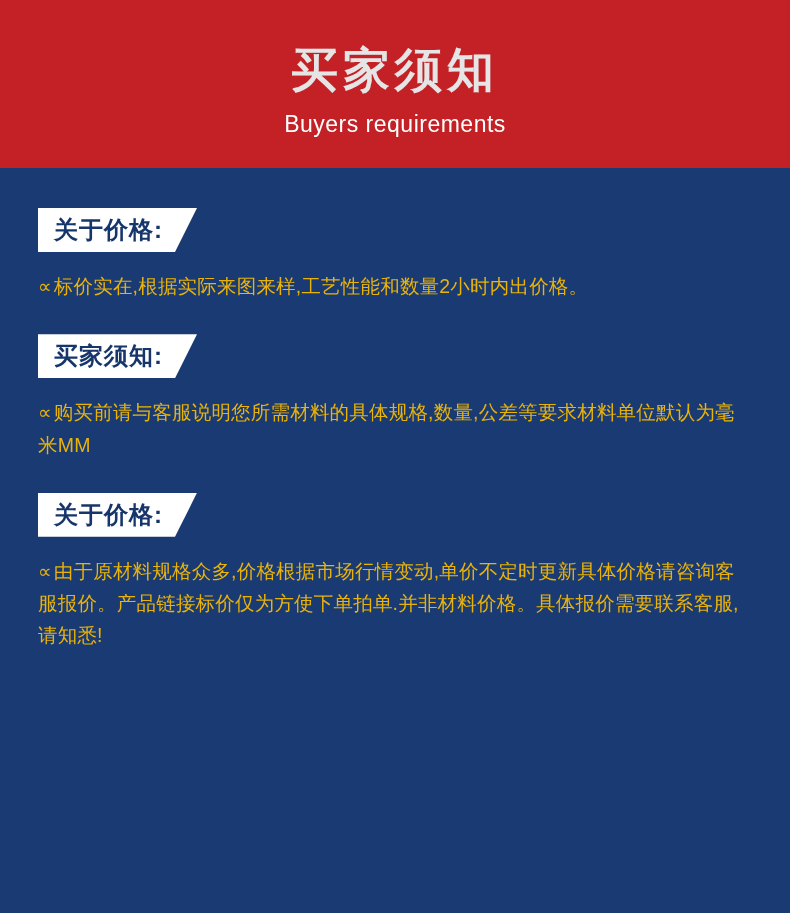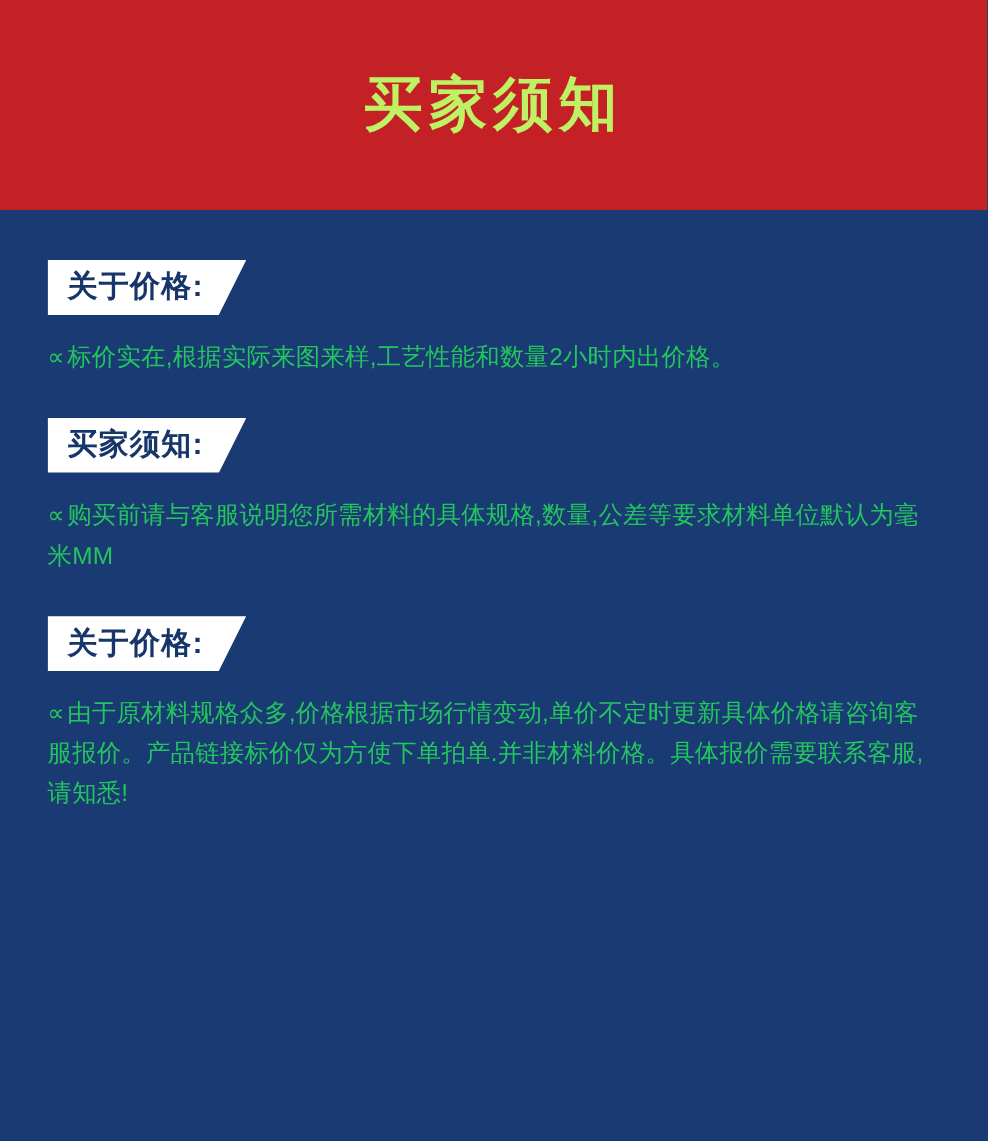--- a/index.html
+++ b/index.html
@@ -28,21 +28,21 @@
     height: 168px;
     flex: 0 0 168px;
     display: flex;
     flex-direction: column;
     align-items: center;
     justify-content: center;
     box-sizing: border-box;
     padding-top: 14px;
   }
   .header-title {
-    color: #bef264;
+    color: #e5e5e5;
     font-size: 47px;
     font-weight: bold;
     letter-spacing: 5px;
     line-height: 1.1;
     text-align: center;
     margin: 0 0 16px 0;
   }
   .header-sub {
     color: #ffffff;
     font-size: 23px;
@@ -76,40 +76,41 @@
     font-weight: bold;
     letter-spacing: 1px;
     padding: 7px 34px 7px 16px;
     line-height: 1.25;
     margin-bottom: 18px;
     -webkit-clip-path: polygon(0 0, 100% 0, calc(100% - 22px) 100%, 0 100%);
     clip-path: polygon(0 0, 100% 0, calc(100% - 22px) 100%, 0 100%);
   }
 
   .section-body {
-    color: #22c55e;
+    color: #eab308;
     font-size: 19.5px;
     line-height: 1.65;
     letter-spacing: 0.2px;
   }
   .section-body .bullet {
     font-size: 19px;
     margin-right: 2px;
   }
   .para {
     margin: 0;
   }
 </style>
 </head>
 <body>
 
 <div class="page">
 
   <div class="header">
     <div class="header-title">买家须知</div>
+    <div class="header-sub">Buyers requirements</div>
   </div>
 
   <div class="content">
 
     <div class="section">
       <div class="section-label">关于价格:</div>
       <div class="section-body">
         <p class="para"><span class="bullet">∝</span><span>标价实在,根据实际来图来样,工艺性能和数量2小时内出价格。</span></p>
       </div>
     </div>

